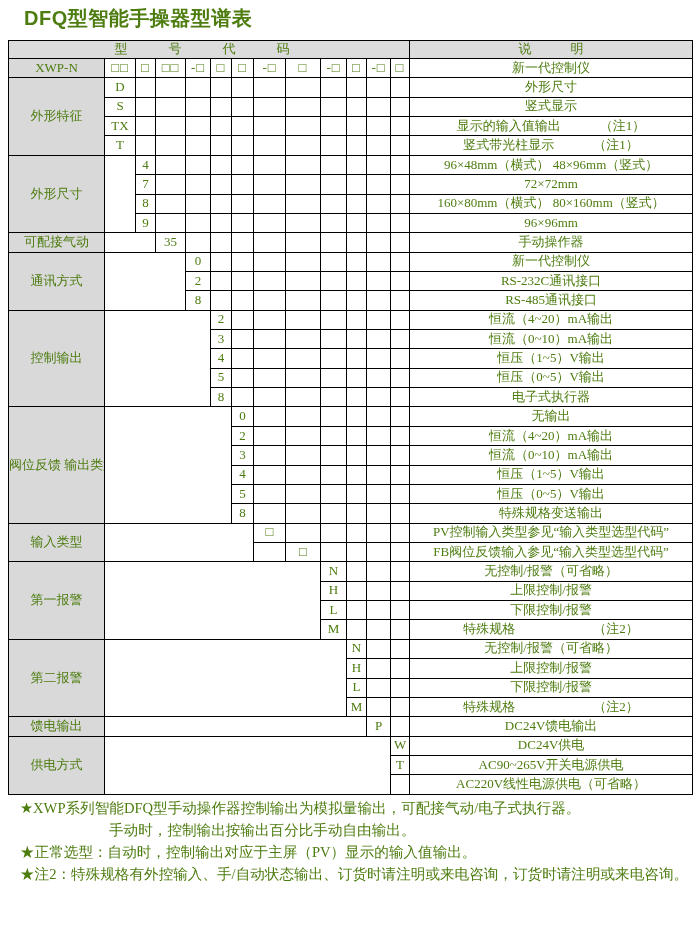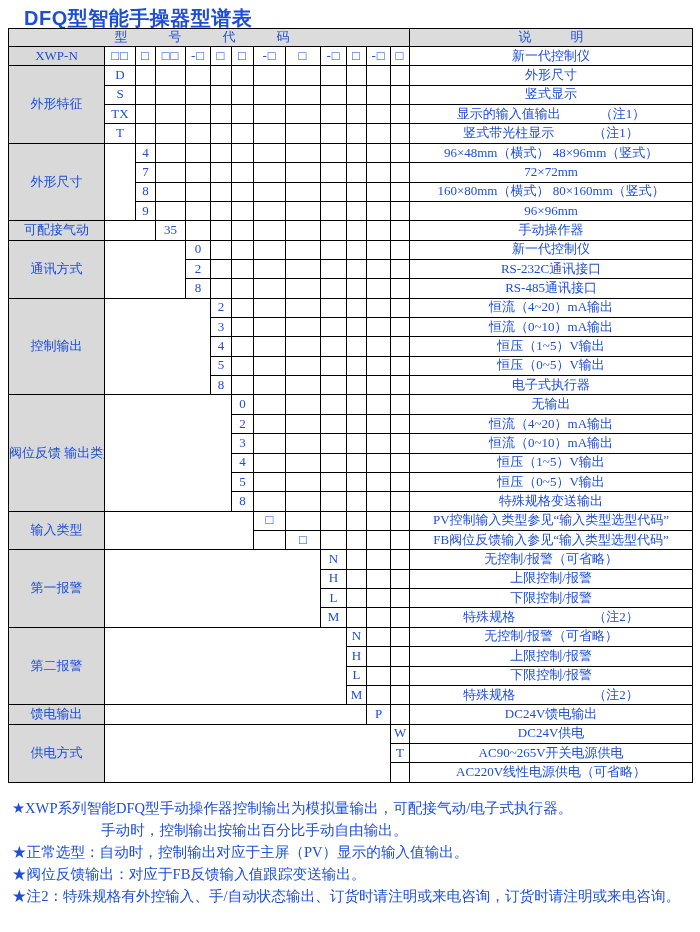--- a/index.html
+++ b/index.html
@@ -1,35 +1,35 @@
 <!DOCTYPE html>
 <html style="--hdr-bg: #dcdcdc; --cat-bg: #d9d9d9;"><head>
 <meta charset="utf-8">
 <style>
   html,body{margin:0;padding:0;background:#ffffff;}
   .page{position:relative;width:700px;height:924px;background:#ffffff;
-        font-family:"Liberation Serif","DejaVu Serif",serif;color:#1d4ed8;overflow:hidden;}
+        font-family:"Liberation Serif","DejaVu Serif",serif;color:#4d7c0f;overflow:hidden;}
   .title{position:absolute;left:24px;top:5px;
          font-family:"Liberation Sans","DejaVu Sans",sans-serif;
          font-weight:bold;font-size:20px;letter-spacing:0.5px;}
-  table.t{position:absolute;left:8px;top:28px;width:684px;
+  table.t{position:absolute;left:8px;top:40px;width:684px;
           border-collapse:collapse;table-layout:fixed;border:1.5px solid #000;}
   table.t tr{height:19.36px;}
   table.t tr.hdr-row{height:18px;}
   table.t td{border:1px solid #000;padding:0;margin:0;font-size:13px;line-height:1.15;
              text-align:center;vertical-align:middle;overflow:hidden;white-space:nowrap;}
   td.hdr{background:var(--hdr-bg,#dcdcdc);font-size:13px;}
   td.hdr-code{letter-spacing:14px;}
   td.cat{background:var(--cat-bg,#d9d9d9);white-space:pre-line;font-size:13px;}
   td.code,td.codebox{font-size:13px;}
   td.codebox{letter-spacing:1px;}
   td.desc{text-align:left;padding-left:7px;font-size:13px;}
   .notes{position:absolute;left:12px;top:797px;width:684px;
          font-size:14.6px;line-height:22px;}
-  .note{white-space:nowrap;}
+  .note{white-space:nowrap;margin-left:8px;}
   .note.indent{padding-left:89px;}
 </style>
 </head>
 <body>
 
 <div class="page">
   <div class="title">DFQ型智能手操器型谱表</div>
   <table class="t">
     <colgroup>
         <col style="width: 96px;">
@@ -456,16 +456,15 @@
         <tr>
           <td class="code"></td>
           <td class="desc">AC220V线性电源供电（可省略）</td>
         </tr>
       </tbody>
   </table>
   <div class="notes">
       <div class="note">★XWP系列智能DFQ型手动操作器控制输出为模拟量输出，可配接气动/电子式执行器。</div>
       <div class="note indent">手动时，控制输出按输出百分比手动自由输出。</div>
       <div class="note">★正常选型：自动时，控制输出对应于主屏（PV）显示的输入值输出。</div>
-      <div class="note">★阀位反馈输出：对应于FB反馈输入值跟踪变送输出。</div>
       <div class="note">★注2：特殊规格有外控输入、手/自动状态输出、订货时请注明或来电咨询，订货时请注明或来电咨询。</div>
     </div>
 </div>
 
 </body></html>

